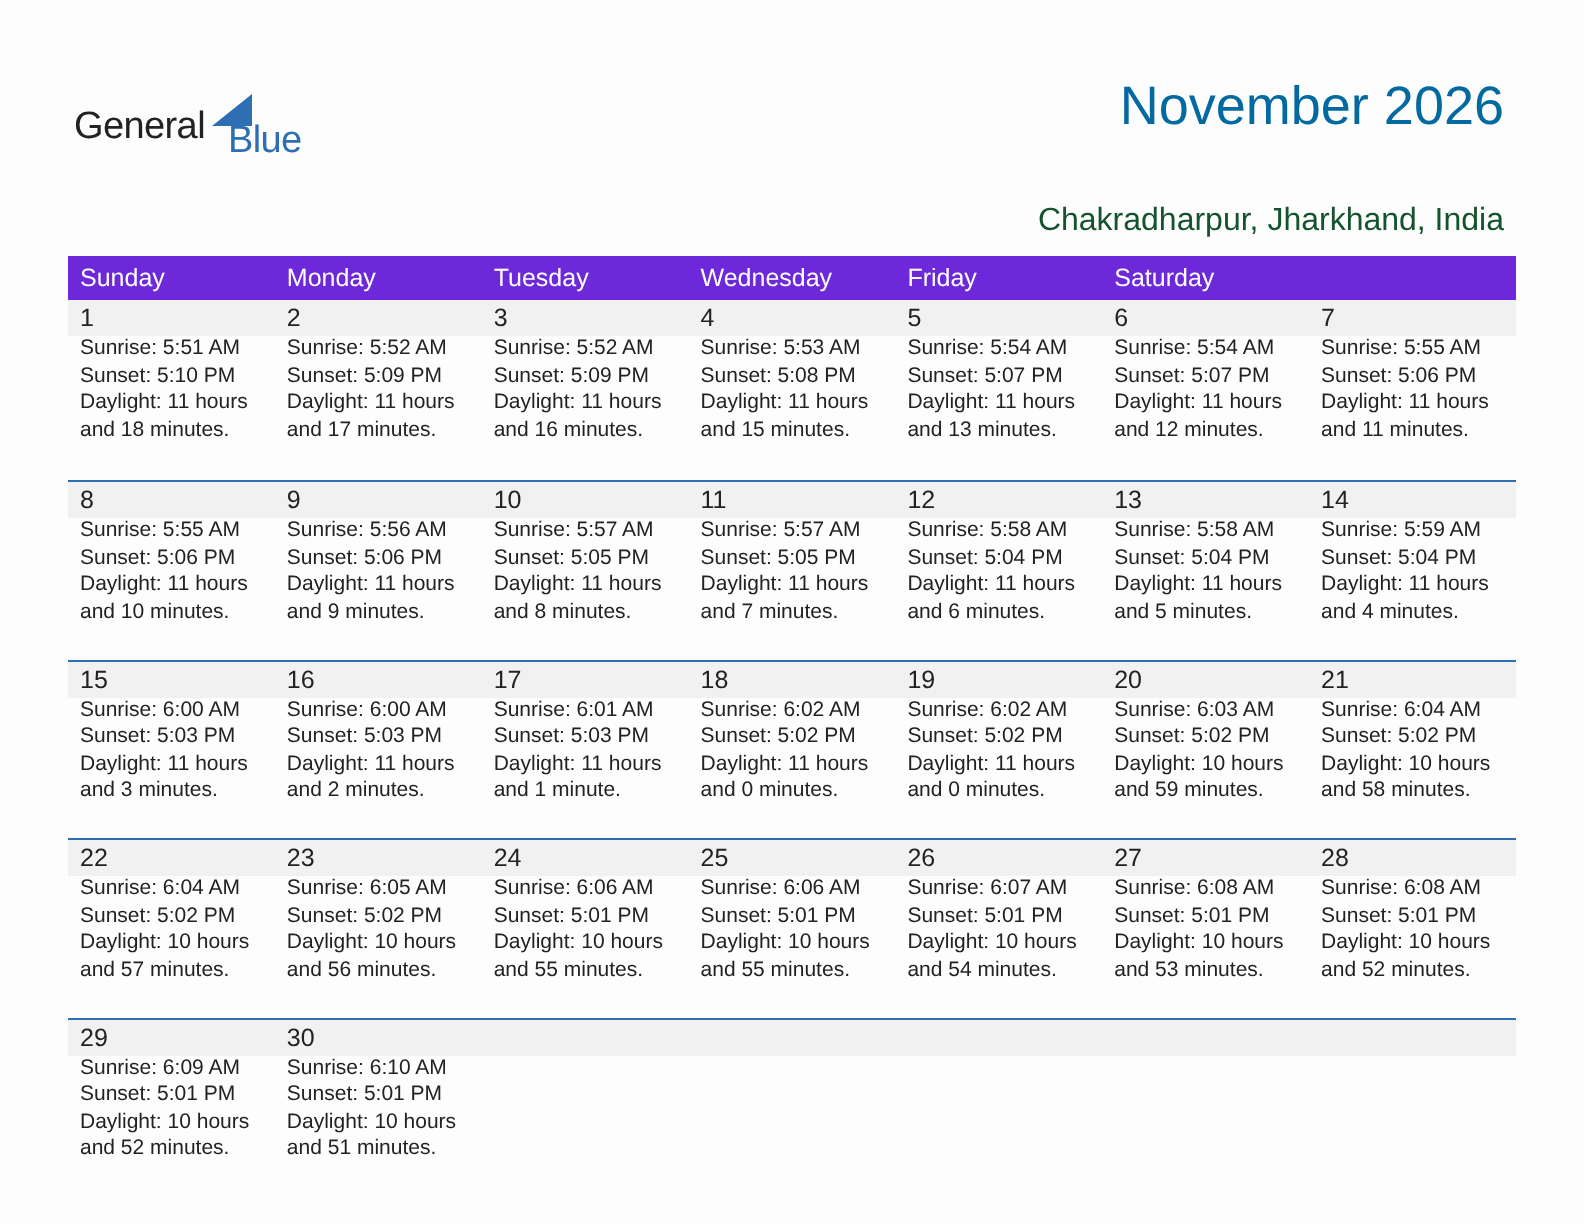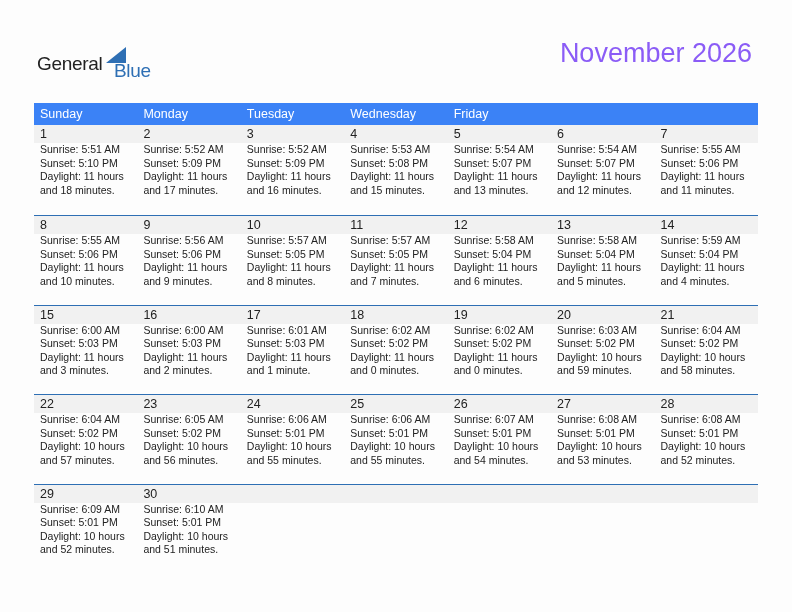--- a/index.html
+++ b/index.html
@@ -5,24 +5,24 @@
     html, body { margin: 0; padding: 0; }
     body {
       width: 792px; height: 612px; background: #fdfdfd; position: relative;
       font-family: "Liberation Sans", sans-serif; color: #222; overflow: hidden;
     }
     .logo { position: absolute; left: 37px; top: 43px; width: 100px; height: 40px; }
     .logo .general { position: absolute; left: 0; top: 10px; font-size: 19px; color: #222; letter-spacing: -0.3px; }
     .logo .blue { position: absolute; left: 52px; top: 17px; font-size: 19px; color: #2e6fb4; letter-spacing: -0.3px; margin-left: 25px; }
     .logo .tri { position: absolute; left: 69px; top: 4px; width: 0; height: 0;
       border-left: 20px solid transparent; border-bottom: 16px solid #2e6fb4; }
-    .title { position: absolute; right: 40px; top: 38px; font-size: 27px; color: #8b5cf6; }
+    .title { position: absolute; right: 40px; top: 38px; font-size: 27px; color: #0369a1; }
     .subtitle { position: absolute; right: 40px; top: 90px; font-size: 16px; color: #14532d; margin-top: 12px; }
     .cal { position: absolute; left: 34px; top: 103px; width: 724px; }
-    .head-row { display: flex; background: #3b82f6; height: 22px; }
+    .head-row { display: flex; background: #6d28d9; height: 22px; margin-top: 25px; }
     .head-cell { width: 103.43px; box-sizing: border-box; padding-left: 6px; color: #fff; font-size: 12.5px; line-height: 22px; }
     .week { height: 90px; position: relative; }
     .week.bordered { border-top: 1.5px solid #2e6fb4; height: 88.5px; }
     .date-band { position: absolute; left: 0; right: 0; top: 0; height: 18px; background: #f1f1f1; }
     .days { position: absolute; left: 0; top: 0; display: flex; width: 724px; }
     .day { width: 103.43px; box-sizing: border-box; padding-left: 6px; }
     .day .num { font-size: 12.5px; line-height: 18px; height: 18px; color: #222; }
     .day .line { font-size: 10.5px; line-height: 13.6px; color: #222; white-space: nowrap; }
   </style>
 </head>
@@ -37,20 +37,21 @@
 <div class="title">November 2026</div>
 <div class="subtitle">Chakradharpur, Jharkhand, India</div>
 
 <div class="cal">
   <div class="head-row">
     <div class="head-cell">Sunday</div>
     <div class="head-cell">Monday</div>
     <div class="head-cell">Tuesday</div>
     <div class="head-cell">Wednesday</div>
     <div class="head-cell">Friday</div>
+    <div class="head-cell">Saturday</div>
   </div>
   <div id="weeks">
       <div class="week">
         <div class="date-band"></div>
         <div class="days">
           <div class="day">
             <div class="num">1</div>
             <div class="line">Sunrise: 5:51 AM</div>
             <div class="line">Sunset: 5:10 PM</div>
             <div class="line">Daylight: 11 hours</div>

